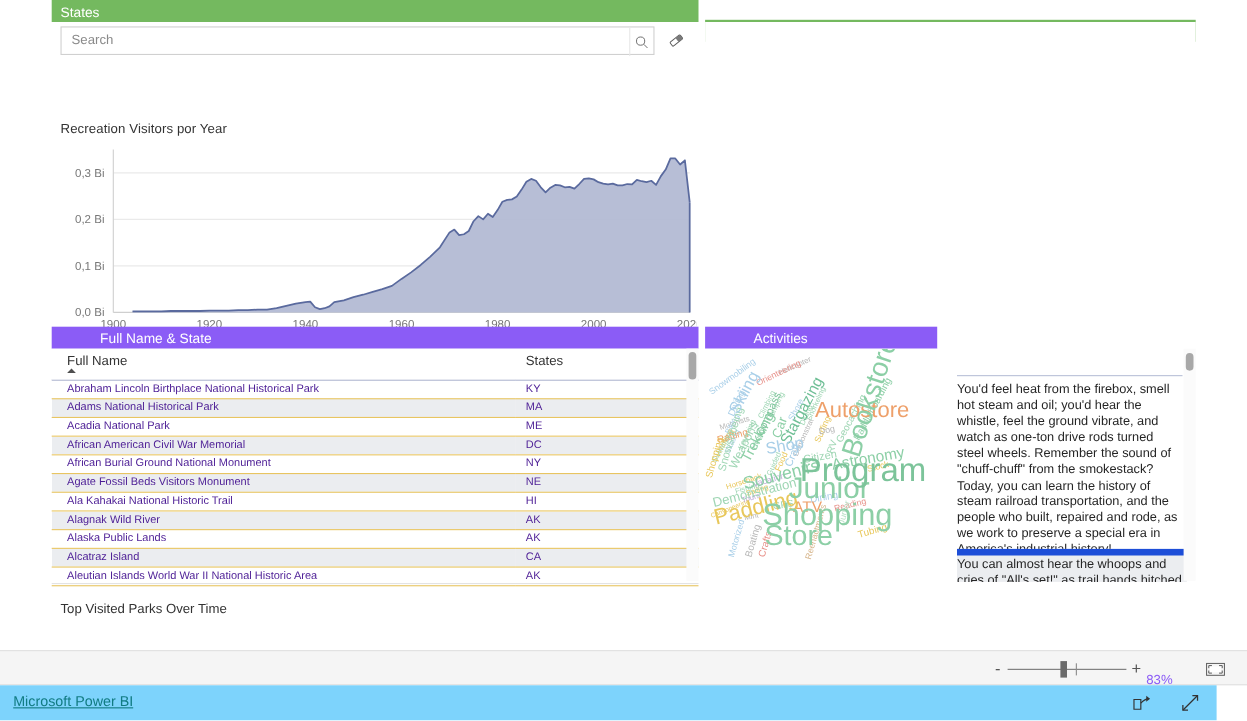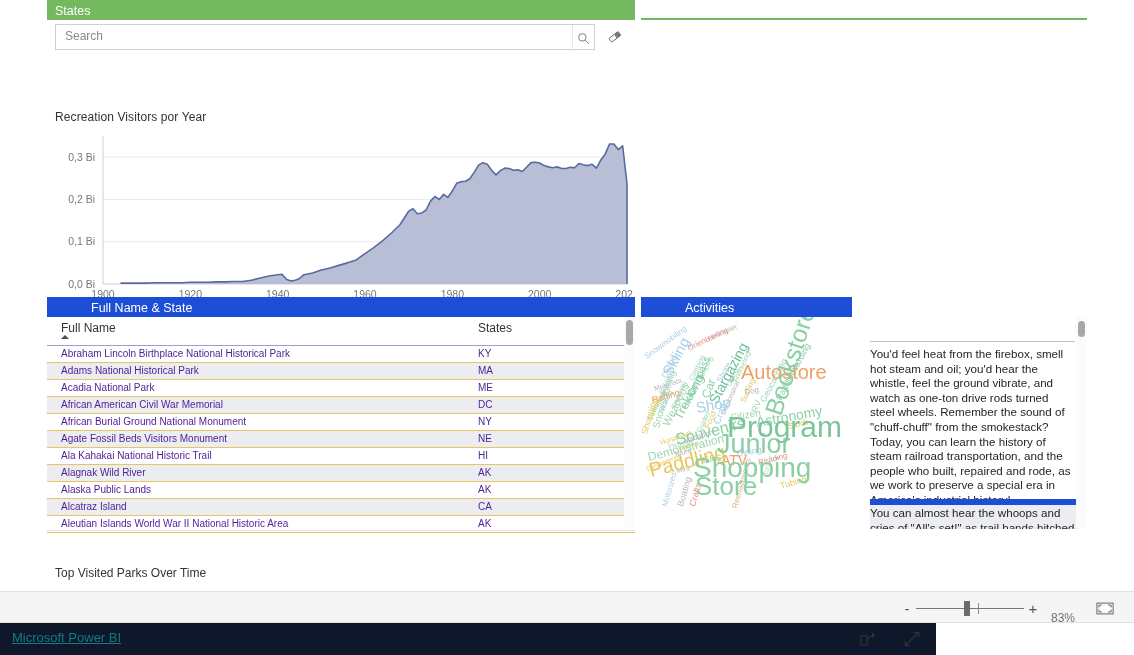--- a/index.html
+++ b/index.html
@@ -17,21 +17,21 @@
   .vis-header {
     position: absolute;
     font-size: 12.5px;
     color: #ffffff;
     padding: 2px 0 0 8px;
     line-height: 18px;
     overflow: hidden;
     white-space: nowrap;
   }
   .vis-header.green { background: #74b95f; }
-  .vis-header.navy  { background: #1d4ed8; padding-left: 44px; }
+  .vis-header.navy  { background: #8b5cf6; padding-left: 44px; }
 
   .vis-body {
     position: absolute;
     background: #ffffff;
   }
 
   
   #states-header { left: 47px; top: 0px; width: 588px; height: 20px; }
   #states-body   { left: 47px; top: 20px; width: 588px; height: 268px; }
 
@@ -154,21 +154,21 @@
   #desc-cell-2 {
     top: 182px;
     background: #ebedf0;
     border-top: 6px solid #1d4ed8;
     height: 30px;
     overflow: hidden;
   }
 
   
   #top-visited-title {
-    position: absolute; left: 55px; top: 566px;
+    position: absolute; left: 55px; top: 546px;
     font-size: 12px; color: #333333;
   }
   #top-visited-rule {
     position: absolute; left: 47px; top: 530px; width: 588px;
     border-top: 1px solid #e3e3e3;
   }
 
   
   #statusbar {
     position: absolute; left: 0; top: 591px;
@@ -198,33 +198,33 @@
   }
   #zslider .thumb {
     position:absolute; left: 48px; top: 8px;
     width: 6px; height: 15px; background:#6b6b6b;
   }
   #zslider .tick {
     position:absolute; left: 62px; top: 10px;
     width: 1px; height: 11px; background:#8a8a8a;
   }
   #zoom-pct {
-    width: 42px; text-align: center;
-    font-size: 12px; color: #737373; margin-top: 20px;
+    width: 42px; 
+    font-size: 12px; color: #8b5cf6; margin-top: 20px;
   }
   #fitpage-btn {
     width: 26px; height: 30px; margin-left: 8px;
     display:flex; align-items:center; justify-content:center;
     cursor:pointer;
   }
 
   #footer {
     position: absolute; left: 0; top: 623px;
-    width: 936px; height: 32px;
-    background: #0f172a;
+    width: 1106px; height: 32px;
+    background: #7dd3fc;
   }
   #pbi-link {
     position: absolute; left: 12px; top: 7px;
     font-size: 13px; color: #117b82;
     text-decoration: underline;
     cursor: pointer;
   }
   #footer-actions {
     position: absolute; right: 14px; top: 0; height: 32px;
     display:flex; align-items:center; gap: 24px;

